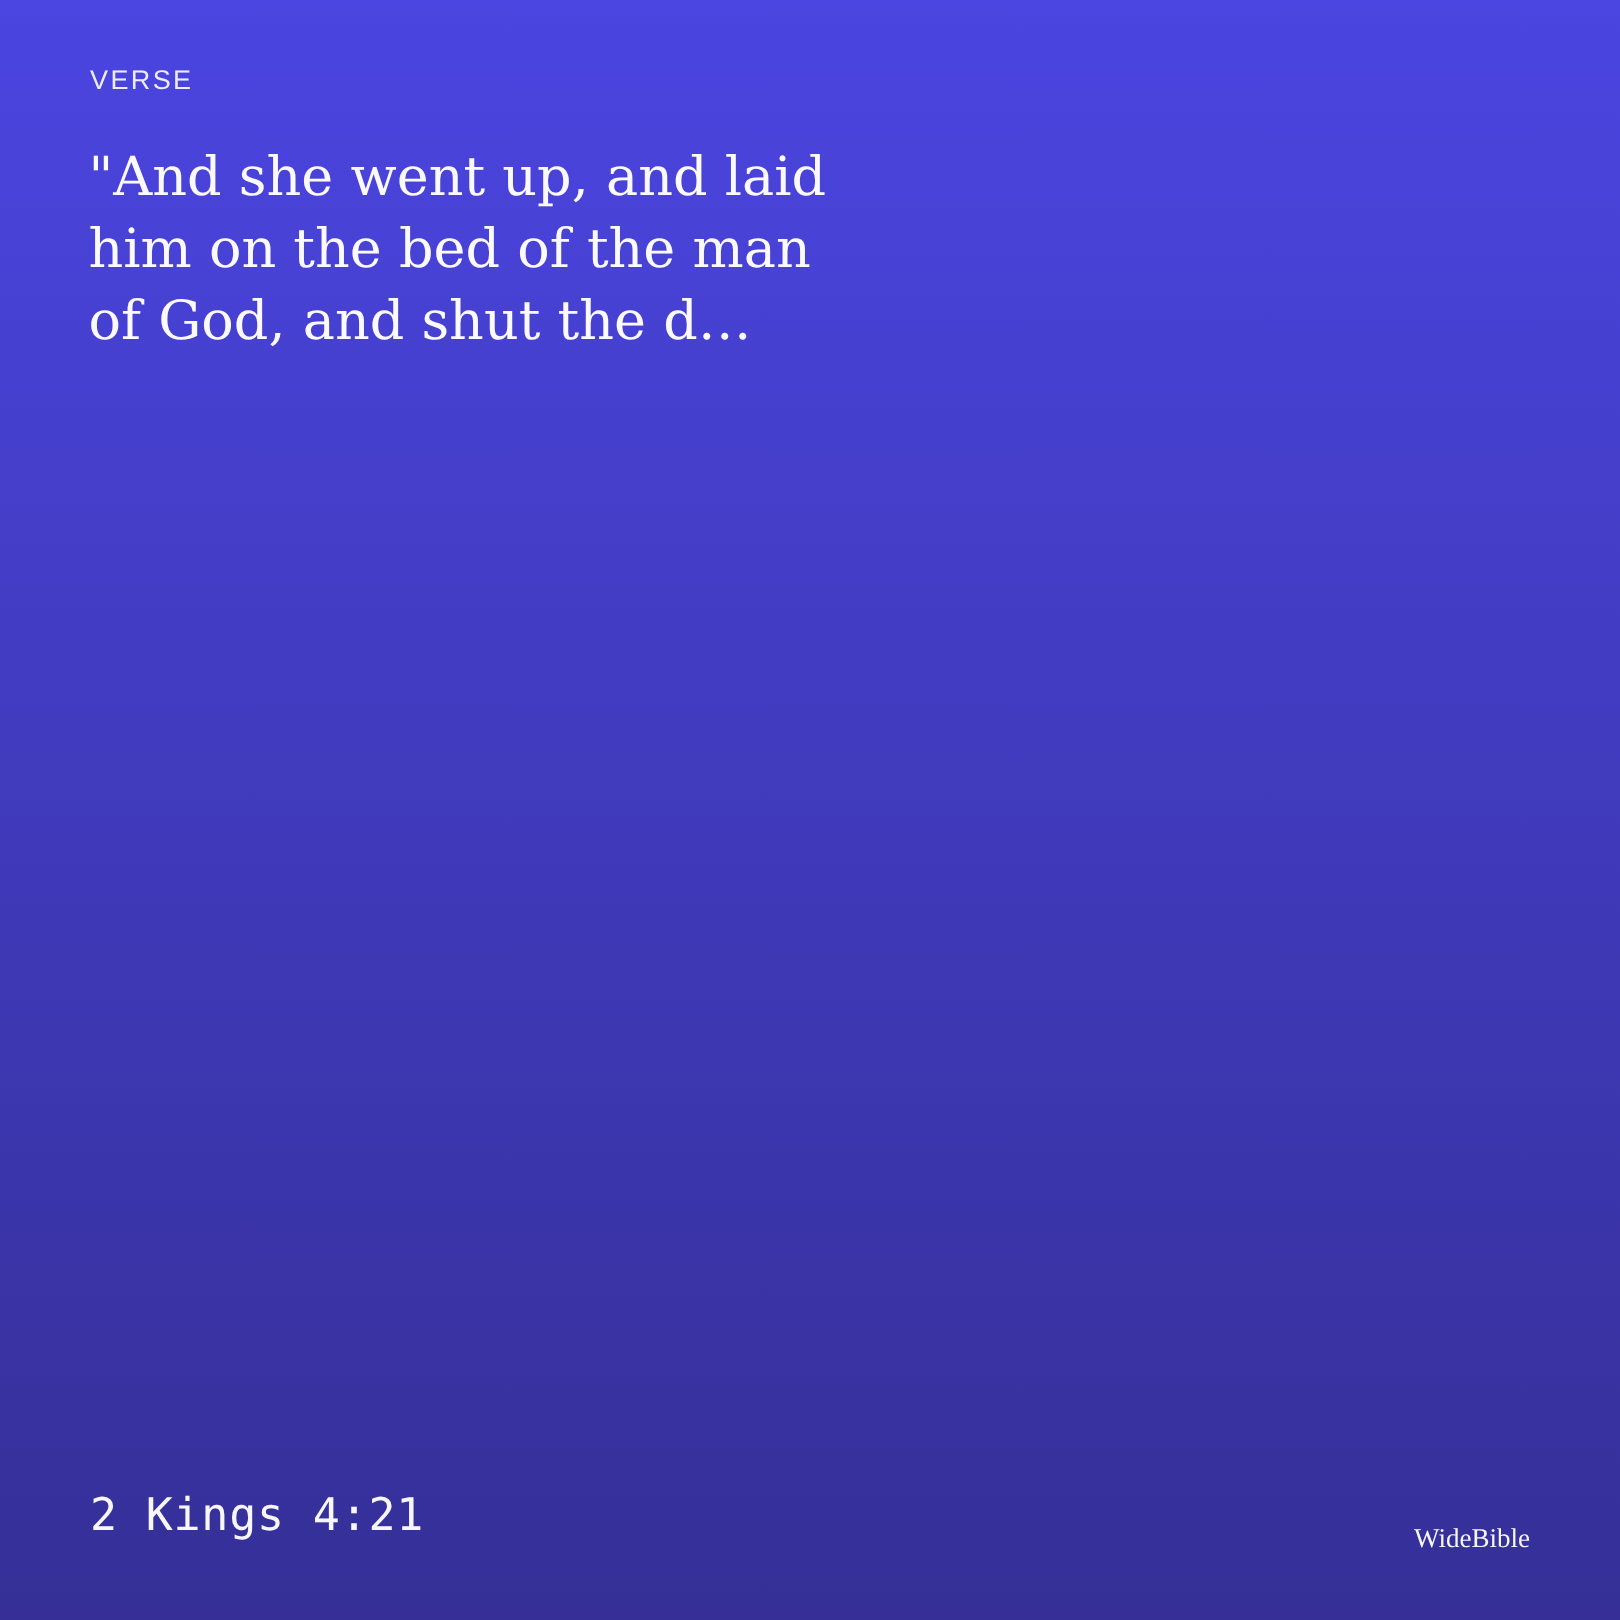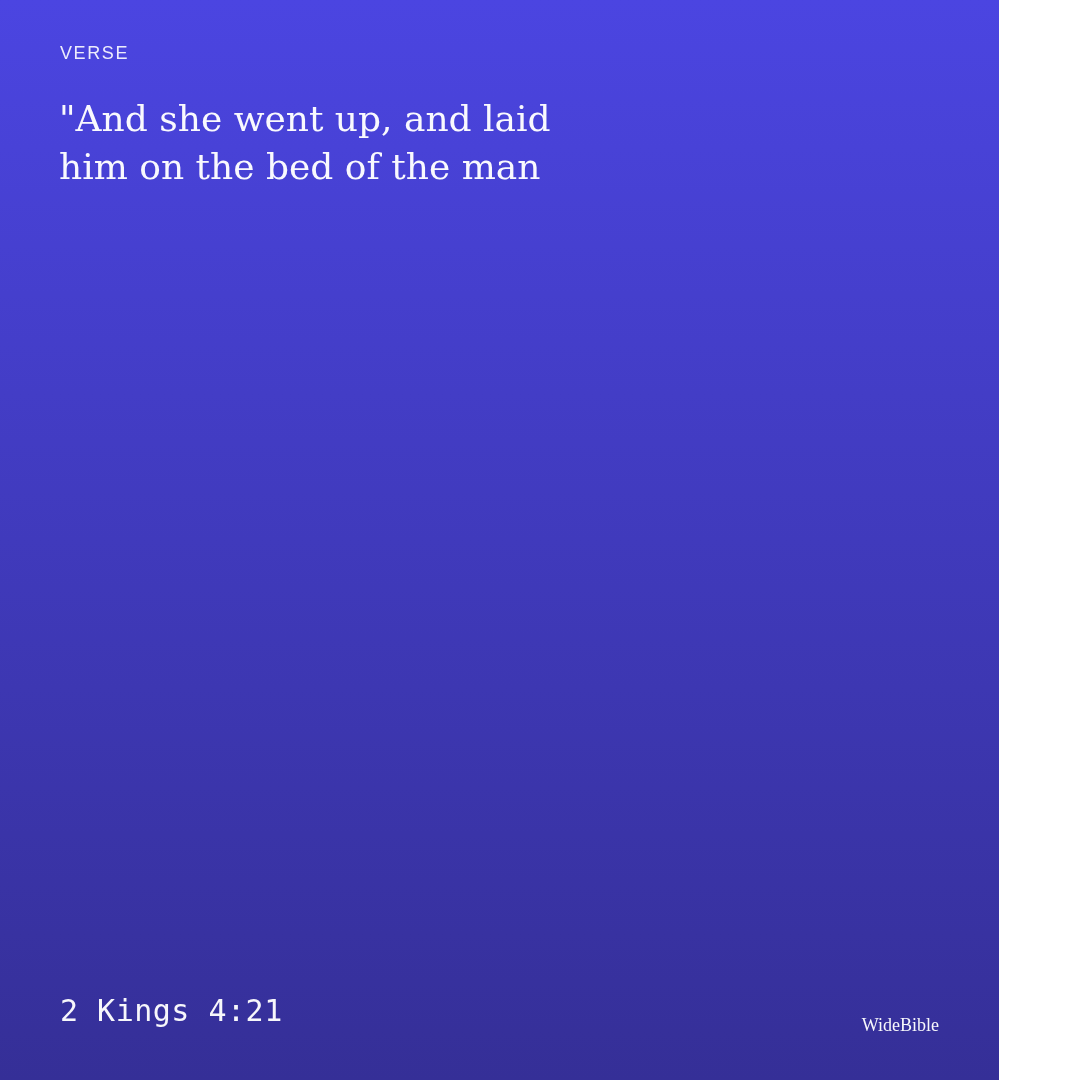--- a/index.html
+++ b/index.html
@@ -5,21 +5,21 @@
   html, body {
     margin: 0;
     padding: 0;
     width: 1080px;
     height: 1080px;
     overflow: hidden;
     font-family: "Liberation Sans", sans-serif;
   }
   .canvas {
     position: relative;
-    width: 999px;
+    width: 1080px;
     height: 1080px;
     
     background: linear-gradient(180deg, #4b45e1 0%, #352f97 100%);
   }
   .eyebrow {
     position: absolute;
     left: 60px;
     top: 43px;
     font-size: 18px;
     font-weight: 400;
@@ -62,19 +62,20 @@
 </head>
 <body>
 
 <div class="canvas" style="background: linear-gradient(rgb(75, 69, 225) 0%, rgb(53, 47, 151) 100%);">
 
   <div class="eyebrow">VERSE</div>
 
   <div class="quote">
     <span class="line">"And she went up, and laid</span>
     <span class="line">him on the bed of the man</span>
+    <span class="line">of God, and shut the d…</span>
   </div>
 
   <div class="reference">2 Kings 4:21</div>
 
   <div class="brand">WideBible</div>
 
 </div>
 
 </body></html>

